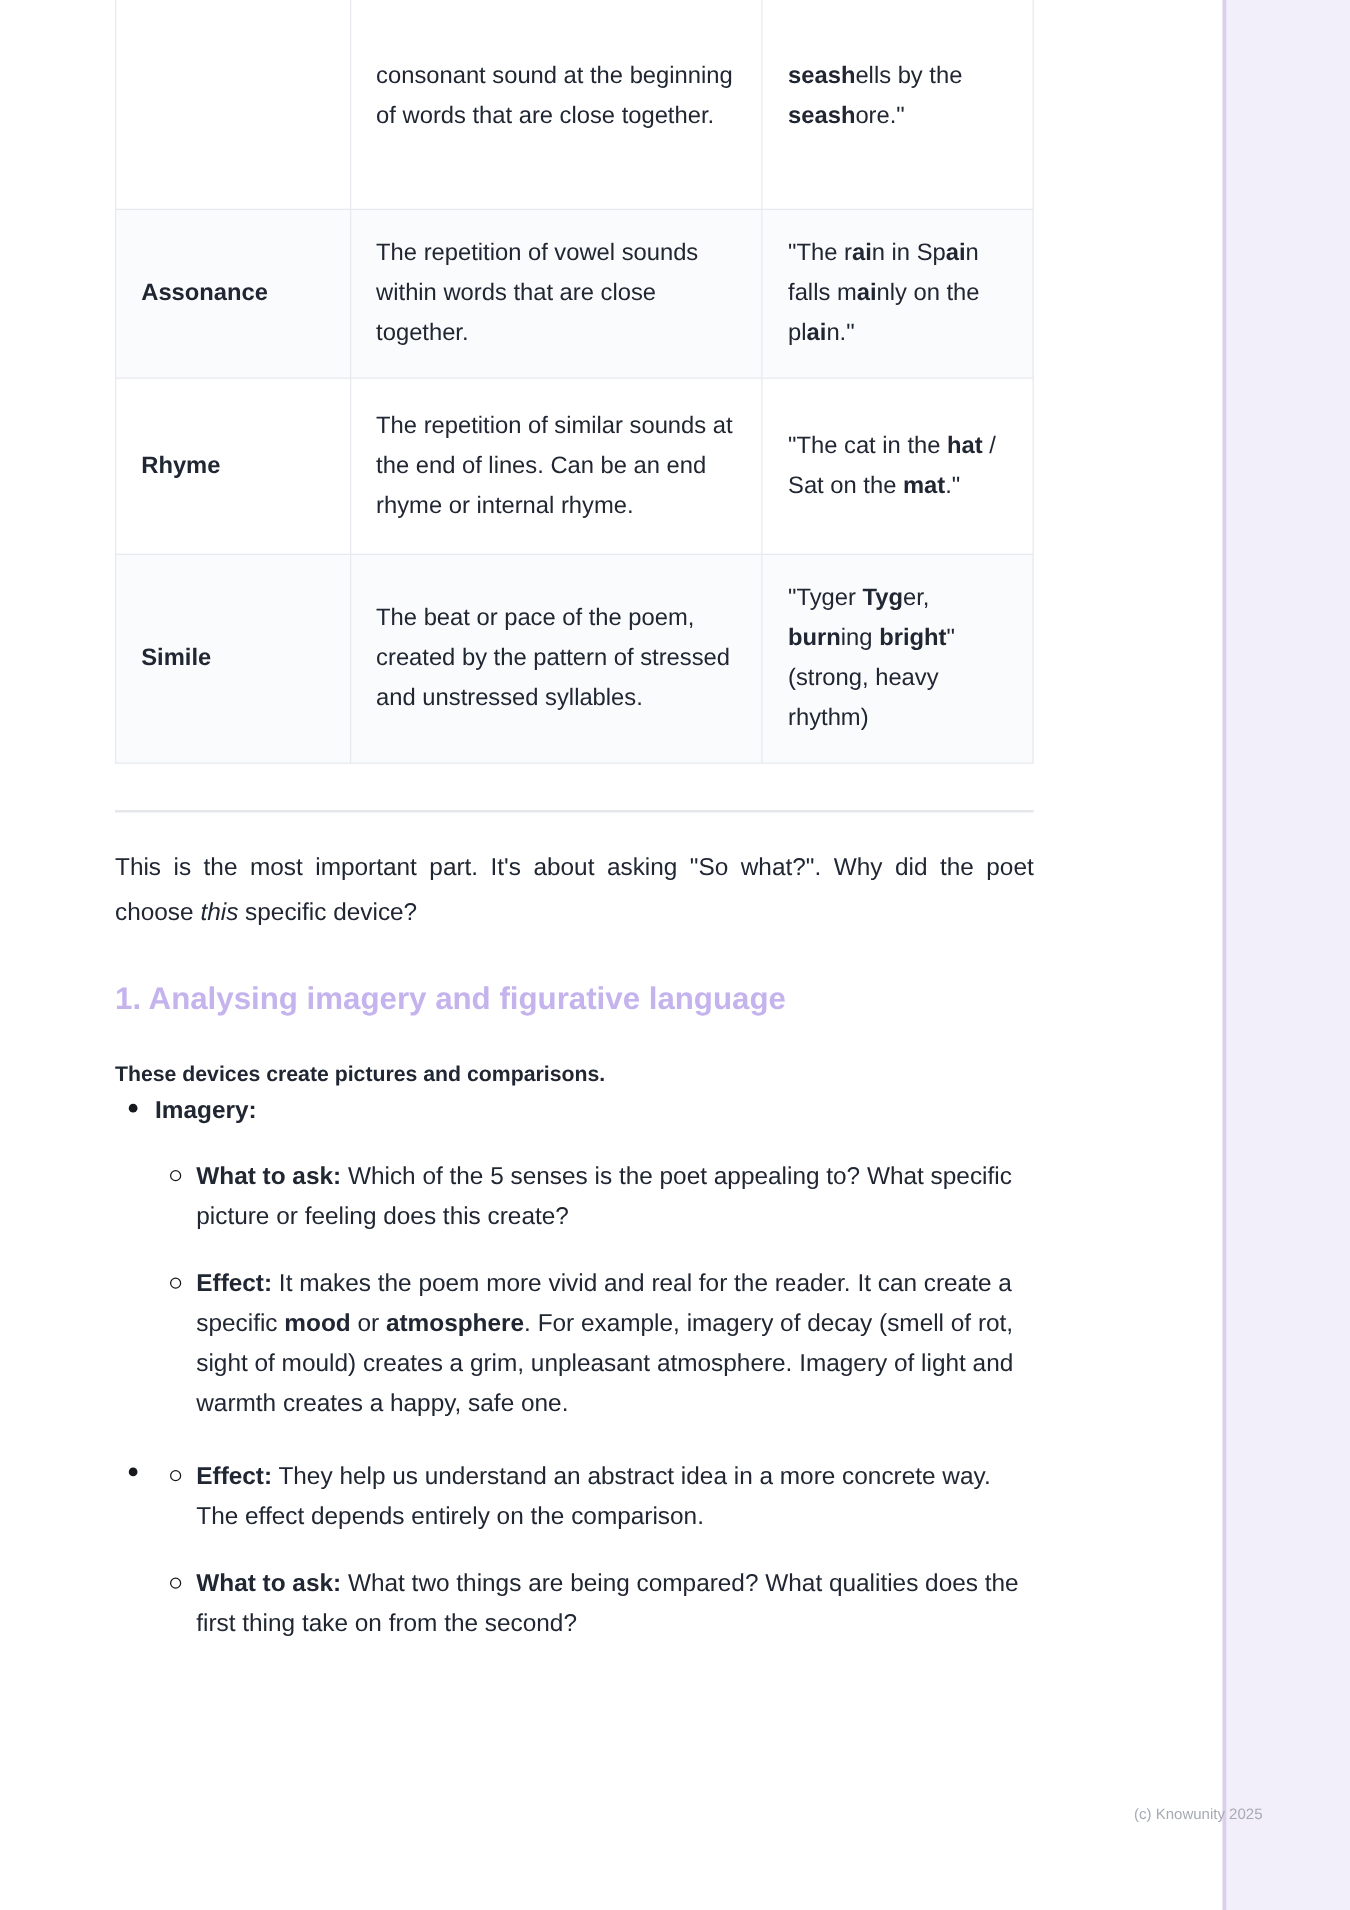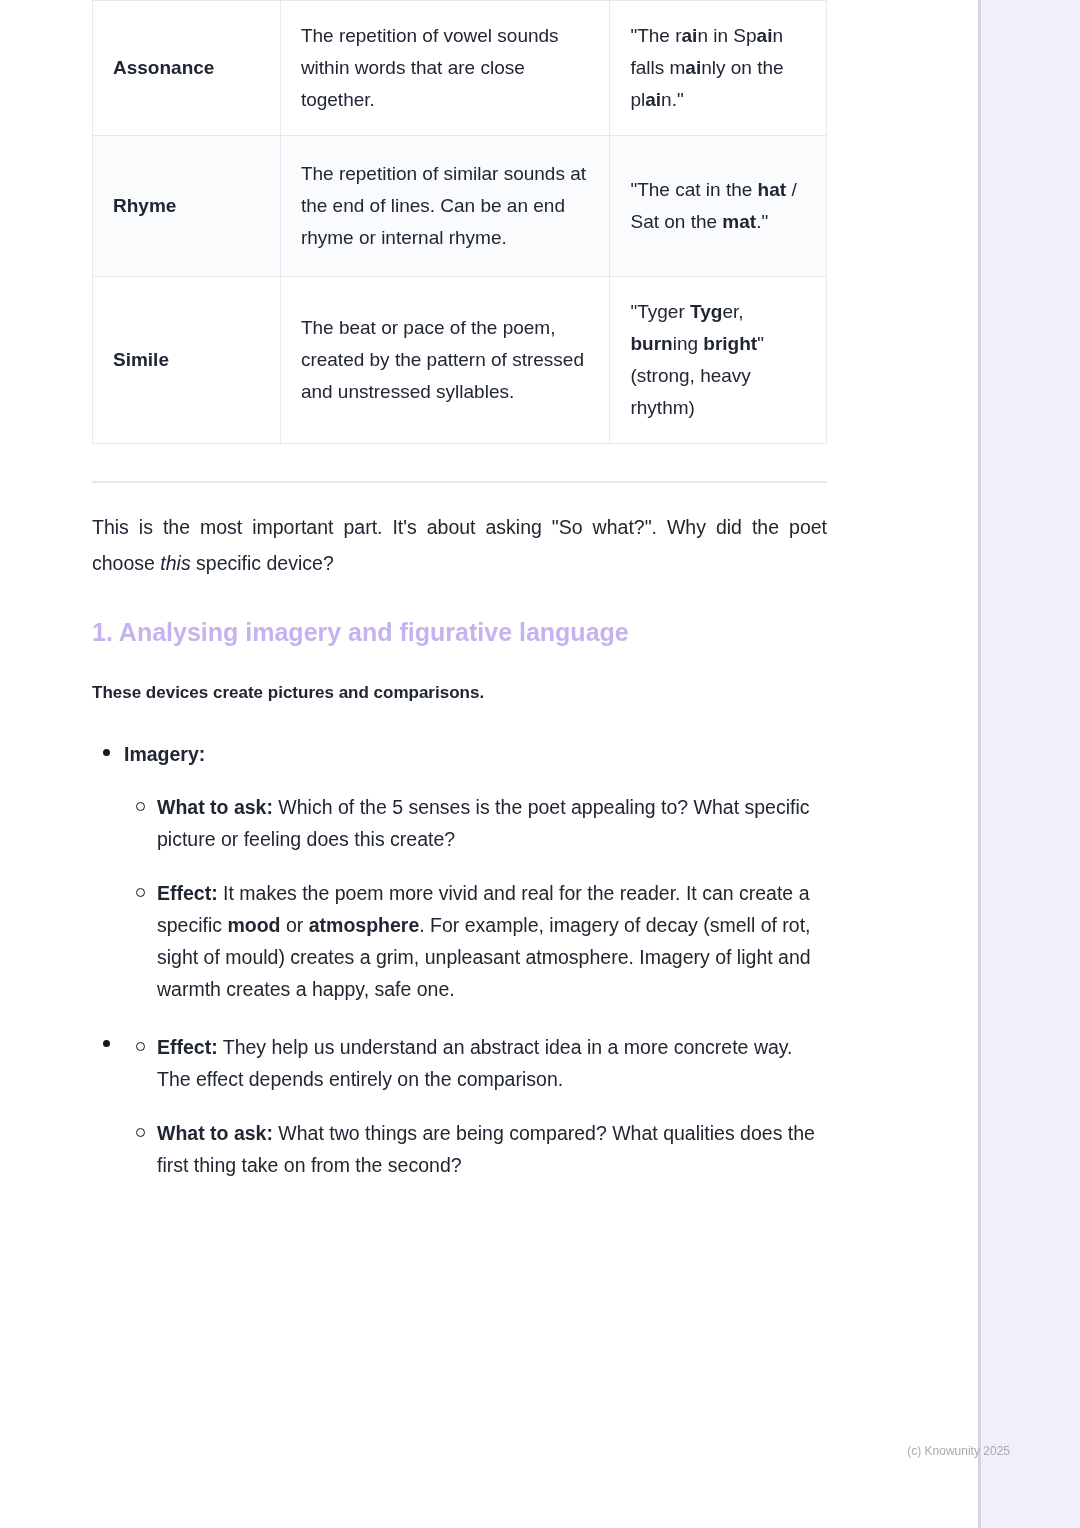--- a/index.html
+++ b/index.html
@@ -55,21 +55,21 @@
     margin-top:26px;
     font-size:19.5px; line-height:36px;
     text-align:justify;
   }
   .h3 {
     margin-top:36px;
     font-size:25px; line-height:30px; font-weight:700;
     color:var(--subheading-purple, #c4b3ec);
   }
   .lead { margin-top:31px; font-size:17px; line-height:29px;font-weight:bold; }
-  .bullets { list-style:none; margin-top:33px; }
+  .bullets { list-style:none; }
   .bullet-item {
     position:relative; padding-left:32px;
     font-size:19.5px; line-height:29px;
   }
   .bullet-item + .bullet-item { margin-top:26px; }
   .bullet-item::before {
     content:""; position:absolute; left:11px; top:9px;
     width:7px; height:7px; border-radius:50%; background:#15181d;
   }
   .bullet-label { font-weight:700; display:block; }
@@ -92,20 +92,25 @@
 <body>
 
 <div class="page">
 
   <div class="page-edge"></div>
 
   <div class="content">
 
     <table class="devices-table">
       <tbody>
+        <tr class="cut">
+          <td class="term"></td>
+          <td class="def"><span>consonant sound at the beginning of words that are close together.</span></td>
+          <td class="ex"><span style="font-weight: 700;">seash</span><span>ells by the </span><span style="font-weight: 700;">seash</span><span>ore."</span></td>
+        </tr>
         <tr class="r1">
           <td class="term">Assonance</td>
           <td class="def"><span>The repetition of vowel sounds within words that are close together.</span></td>
           <td class="ex"><span>"The r</span><span style="font-weight: 700;">ai</span><span>n in Sp</span><span style="font-weight: 700;">ai</span><span>n falls m</span><span style="font-weight: 700;">ai</span><span>nly on the pl</span><span style="font-weight: 700;">ai</span><span>n."</span></td>
         </tr>
         <tr class="r2">
           <td class="term">Rhyme</td>
           <td class="def"><span>The repetition of similar sounds at the end of lines. Can be an end rhyme or internal rhyme.</span></td>
           <td class="ex"><span>"The cat in the </span><span style="font-weight: 700;">hat</span><span> / Sat on the </span><span style="font-weight: 700;">mat</span><span>."</span></td>
         </tr>

